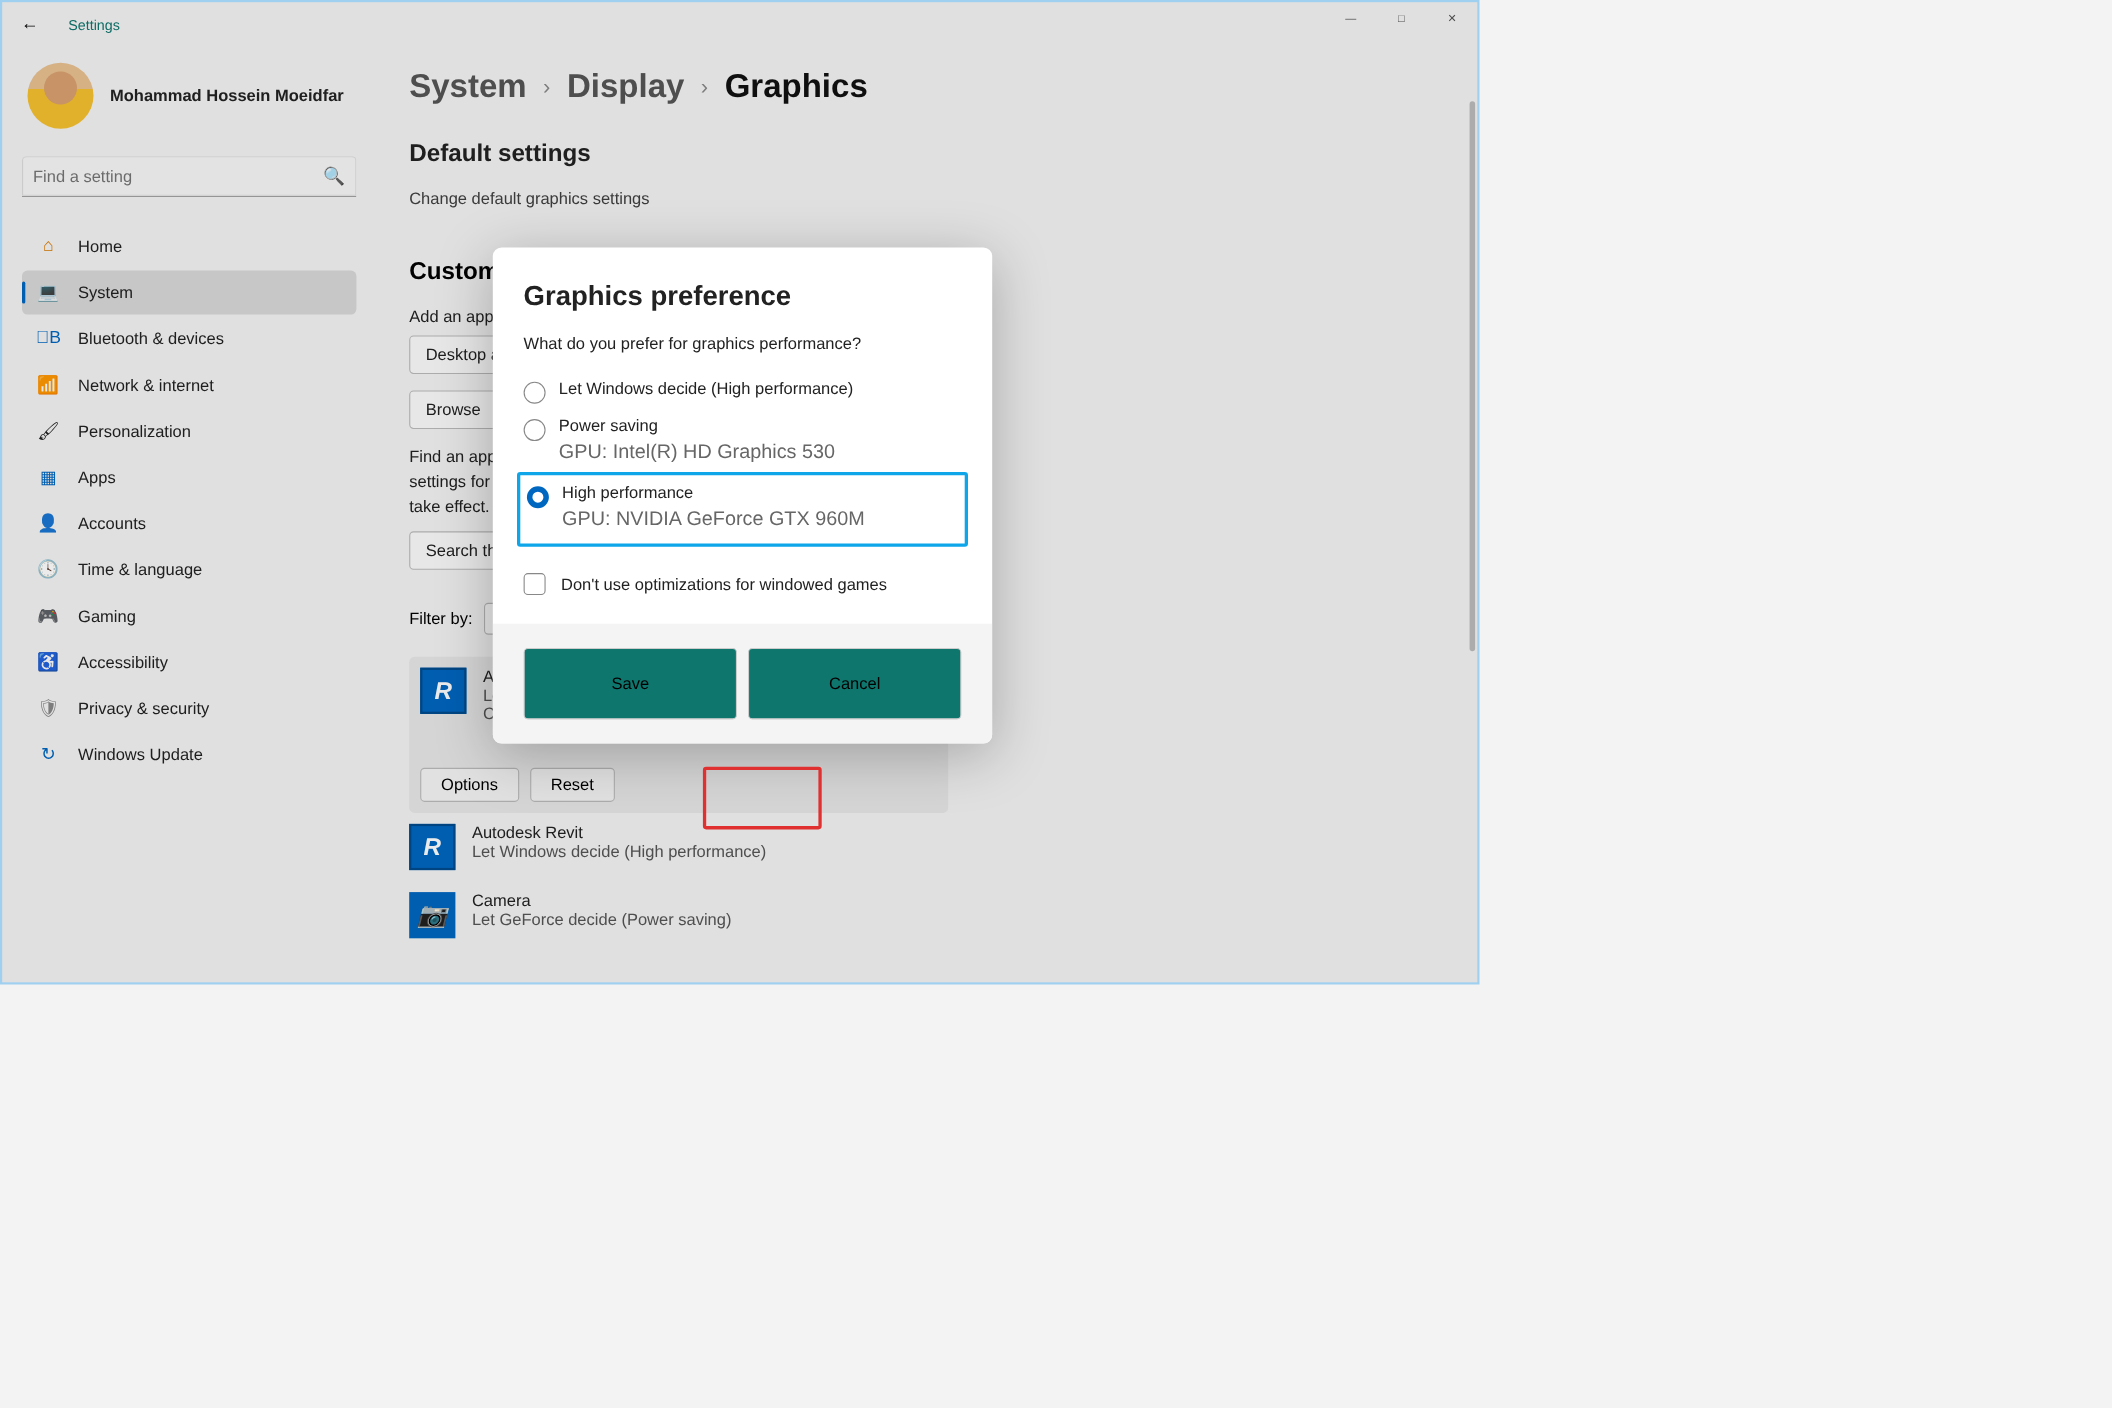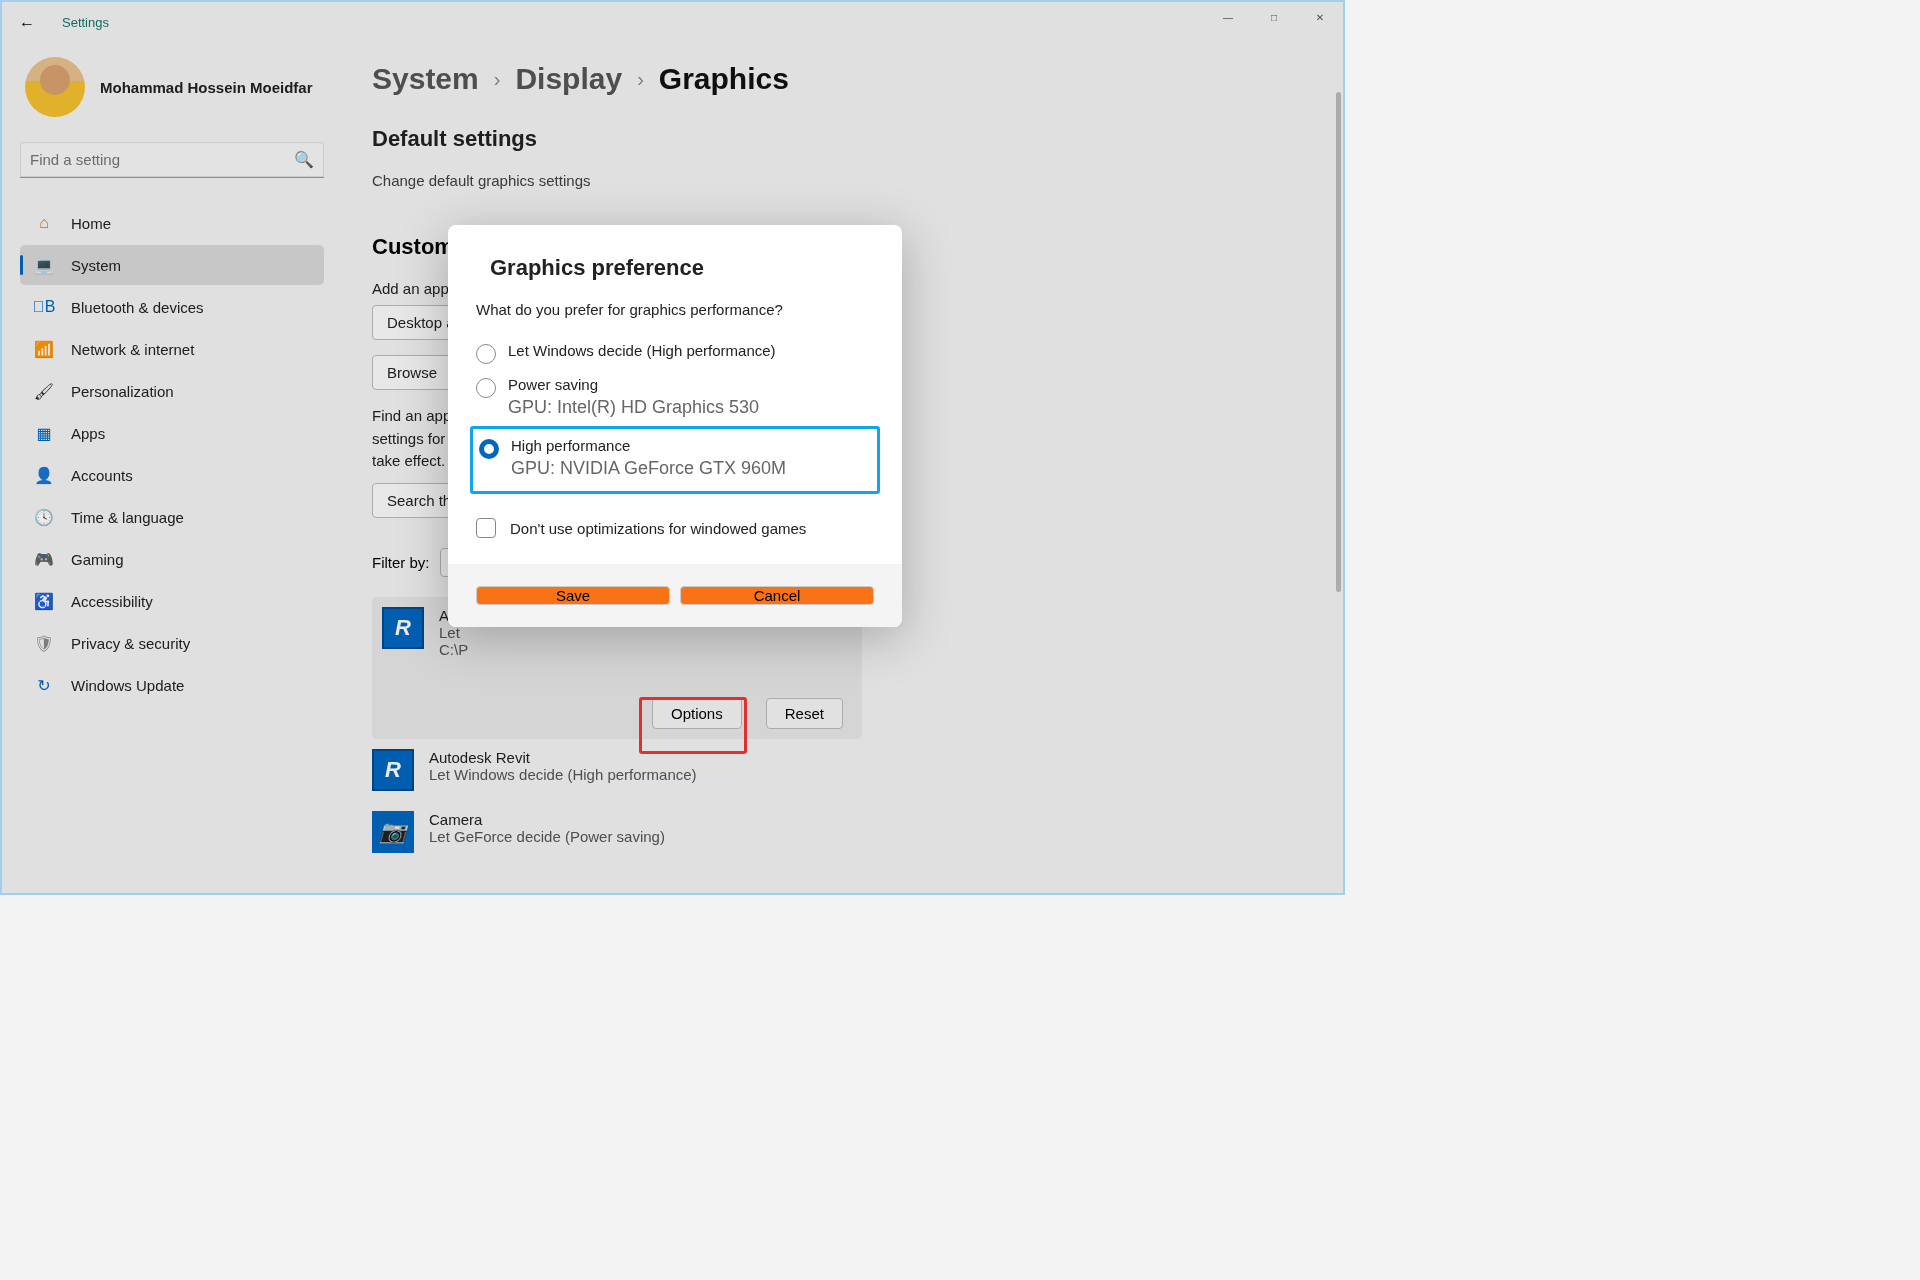--- a/index.html
+++ b/index.html
@@ -35,39 +35,39 @@
   .label { font-size: 15px; color: #222; margin-bottom: 8px; }
   .btn-outline { border: 1px solid #bbb; background: #fbfbfb; padding: 8px 14px; border-radius: 4px; font-size: 15px; color: #222; cursor: pointer; display: inline-block; margin-bottom: 15px; }
   .desc { font-size: 15px; color: #222; line-height: 1.5; margin-bottom: 10px; max-width: 500px; }
   .filter-row { display: flex; align-items: center; gap: 10px; font-size: 15px; margin: 15px 0 20px; }
   .app-entry { display: flex; align-items: flex-start; gap: 15px; padding: 10px 0; }
   .app-entry.highlighted { background: #e8e8e8; padding: 10px; border-radius: 5px; }
   .app-icon { width: 42px; height: 42px; background: #0067c0; border: 2px solid #004b8c; display: flex; align-items: center; justify-content: center; color: #fff; font-weight: bold; font-size: 22px; font-style: italic; }
   .app-icon.camera { background: #0067c0; border: none; }
   .app-info .app-name { font-size: 15px; color: #222; }
   .app-info .app-sub { font-size: 15px; color: #555; }
-  .app-actions { display: flex; gap: 24px; margin-top: 40px; margin-left: 270px; }
+  .app-actions { display: flex; gap: 10px; margin-top: 40px; }
   .btn-sm { border: 1px solid #bbb; background: #f5f5f5; padding: 6px 18px; border-radius: 4px; font-size: 15px; cursor: pointer; }
   .highlight-red-1 { position: absolute; border: 3px solid #e03030; border-radius: 3px; z-index: 20; pointer-events: none; }
   .scrollbar { position: absolute; right: 2px; top: 50px; width: 5px; height: 500px; background: #bbb; border-radius: 3px; }
 
   
   .dialog { position: absolute; left: 446px; top: 223px; width: 454px; background: #fff; border-radius: 8px; box-shadow: 0 10px 50px rgba(0,0,0,.25); z-index: 10; overflow: hidden; }
   .dialog-body { padding: 30px 28px 20px; }
-  .dialog-title { font-size: 22px; font-weight: 600; color: #222; margin-bottom: 20px; margin-left: 14px; }
+  .dialog-title { font-size: 25px; font-weight: 600; color: #222; margin-bottom: 20px; }
   .dialog-q { font-size: 15px; color: #222; margin-bottom: 18px; }
   .radio-row { display: flex; align-items: flex-start; gap: 12px; padding: 6px 0; cursor: pointer; }
   .radio { width: 20px; height: 20px; border: 1px solid #888; border-radius: 50%; flex-shrink: 0; margin-top: 2px; }
   .radio.checked { border: 5px solid #0067c0; }
   .radio-label { font-size: 15px; color: #222; }
   .radio-sub { font-size: 18px; color: #666; margin-top: 4px; }
   .checkbox-row { display: flex; align-items: center; gap: 14px; margin-top: 18px; padding: 6px 0; }
   .checkbox { width: 20px; height: 20px; border: 1px solid #888; border-radius: 4px; }
   .dialog-footer { background: #f4f4f4; padding: 22px 28px; display: flex; gap: 10px; }
-  .dialog-btn { flex: 1; padding: 0; border: 1px solid #ccc; background: #f97316; border-radius: 4px; font-size: 15px; cursor: pointer; text-align: center; }
+  .dialog-btn { flex: 1; padding: 23px; border: 1px solid #ccc; background: #0f766e; border-radius: 4px; font-size: 15px; cursor: pointer; text-align: center; }
   .red-box-dialog { border: 3px solid #0ea5e9; border-radius: 3px; padding: 2px 6px 6px; margin: 2px -6px; }
 </style>
 </head>
 <body>
 
 <div class="app">
   <div class="dim-overlay"></div>
 
   <div class="titlebar">
     <div class="back-arrow">←</div>

